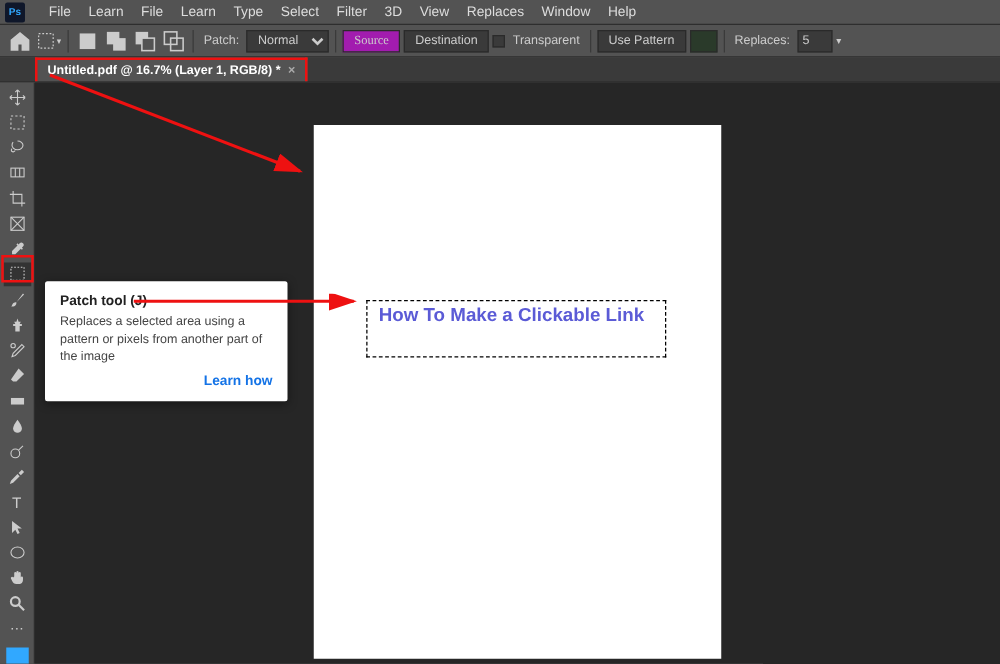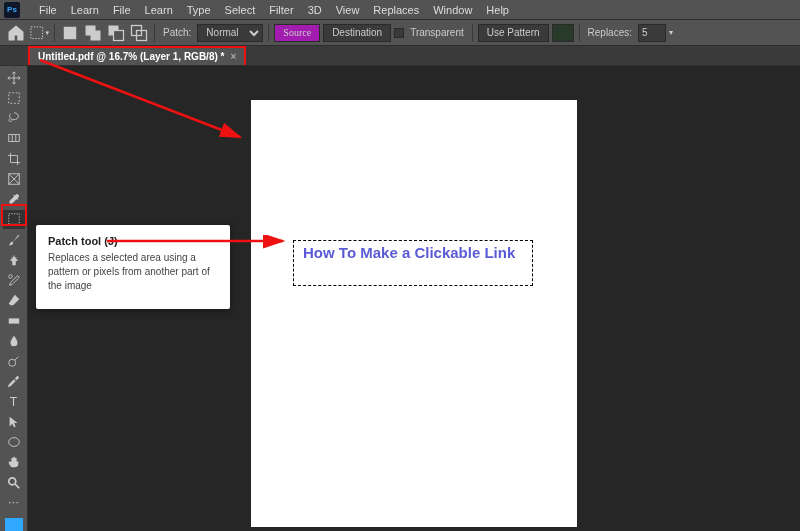--- a/index.html
+++ b/index.html
@@ -247,20 +247,21 @@
       <div class="link-text">How To Make a Clickable Link</div>
     </div>
   </div>
 </div>
 
 <div class="hl-tool"></div>
 
 <div class="tooltip">
   <div class="tt-title">Patch tool (J)</div>
   <div class="tt-desc">Replaces a selected area using a pattern or pixels from another part of the image</div>
+  <div class="tt-link">Learn how</div>
 </div>
 
 <svg class="arrow" style="left:30px;top:55px;width:220px;height:90px">
   <defs>
       <marker id="ah1" markerWidth="10" markerHeight="10" refX="8" refY="3" orient="auto">
         <path d="M0,0 L0,6 L9,3 z" fill="#e11"></path>
       </marker>
     </defs>
   <line x1="10" y1="5" x2="210" y2="82" stroke="#e11" stroke-width="2.5" marker-end="url(#ah1)"></line>
 </svg>

